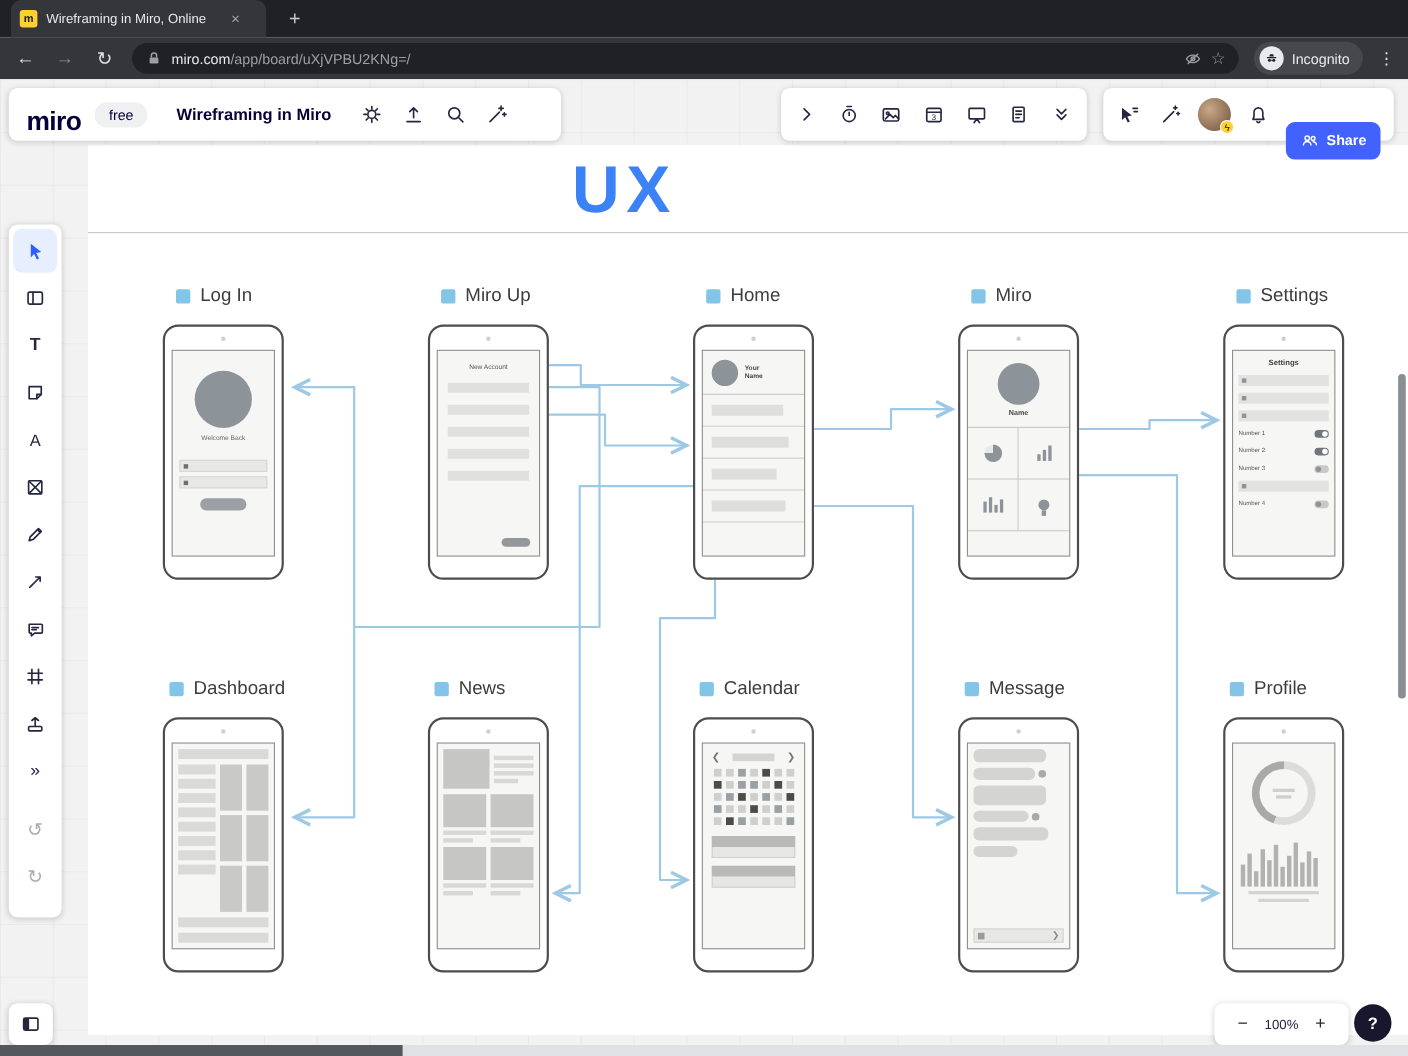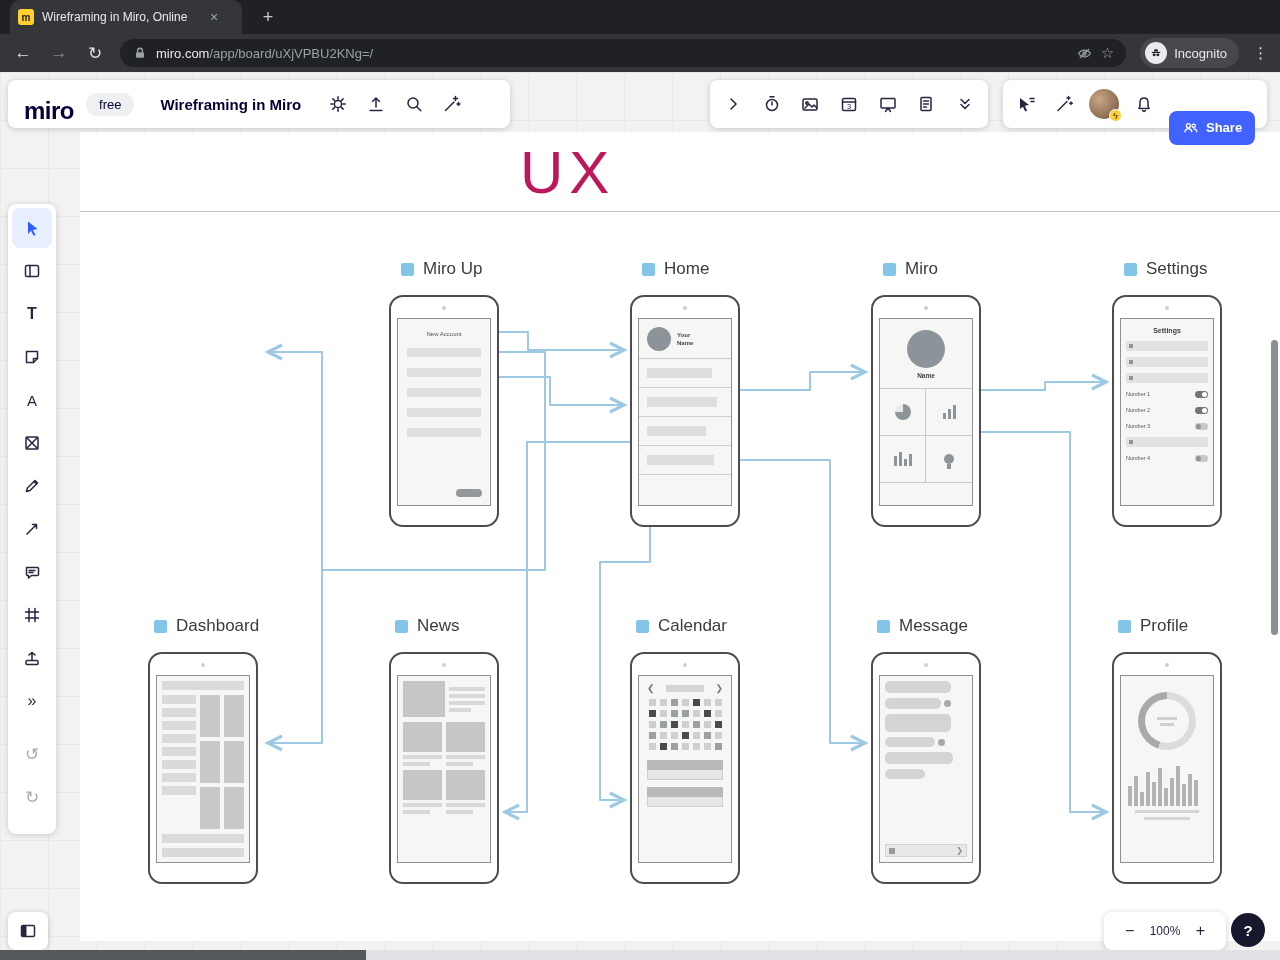--- a/index.html
+++ b/index.html
@@ -67,21 +67,21 @@
   .zoomlvl { font-size:12px; color:#262640; }
   .helpbtn { position:absolute; left:1231px; top:841px; width:34px; height:34px; border-radius:50%; background:#17172e; color:#fff; font-size:15px; font-weight:bold; display:flex; align-items:center; justify-content:center; }
 
   
   .vscroll { position:absolute; left:1271px; top:268px; width:7px; height:295px; background:#8a8f94; border-radius:4px; }
   .hscroll-track { position:absolute; left:0; top:878px; width:1280px; height:10px; background:#dfe1e4; }
   .hscroll-thumb { position:absolute; left:0; top:0; width:366px; height:10px; background:#54575b; }
 
   
   .heading { position:absolute; left:440px; top:2px; height:76px; display:flex; align-items:center; gap:34px; }
-  .h-ux { font-size:60px; font-weight:400; letter-spacing:6px; color:#be185d; }
+  .h-ux { font-size:60px; font-weight:700; letter-spacing:6px; color:#3b82f6; }
   .h-sub { display:flex; flex-direction:column; gap:3px; }
   .h-line1 { font-size:27px; font-weight:300; letter-spacing:4px; color:#4a4a4a; }
   .h-line2 { font-size:19px; font-weight:300; letter-spacing:2.5px; color:#6b6b6b; }
   .canvas-rule { position:absolute; left:0; right:0; top:79px; border-top:1px solid #c6c6c6; }
   .connectors { position:absolute; left:0; top:0; }
 
   .wf { position:absolute; width:110px; }
   .screen-label { position:absolute; top:-36px; left:12px; display:flex; align-items:center; gap:9px; font-size:17px; color:#3c3c3c; white-space:nowrap; }
   .label-sq { width:13px; height:13px; border-radius:2px; background:#82c5e8; }
   .phone { width:110px; height:232px; border:2px solid #4d4d4d; border-radius:14px; background:#fff; position:relative; }
@@ -251,20 +251,39 @@
           <path d="M419 245 H470 V273 H542"></path>
           <path d="M660 258 H730 V240 H783"></path>
           <path d="M901 258 H965 V250 H1024"></path>
           <path d="M550 310 H447 V680 H427"></path>
           <path d="M570 395 V430 H520 V668 H542"></path>
           <path d="M660 328 H750 V611 H783"></path>
           <path d="M901 300 H990 V680 H1024"></path>
         </g>
       </svg>
 
+      <div class="wf" style="left:68px;top:163px">
+        <div class="screen-label">
+            <span class="label-sq"></span>
+            <span>Log In</span>
+          </div>
+        <div class="phone">
+            <div class="screen">
+          <div class="lg-avatar"></div>
+          <div class="lg-welcome">Welcome Back</div>
+          <div class="lg-input">
+                <span class="lg-ic"></span>
+              </div>
+          <div class="lg-input">
+                <span class="lg-ic"></span>
+              </div>
+          <div class="lg-btn"></div>
+        </div>
+          </div>
+      </div>
 
       <div class="wf" style="left:309px;top:163px">
         <div class="screen-label">
             <span class="label-sq"></span>
             <span>Miro Up</span>
           </div>
         <div class="phone">
             <div class="screen">
           <div class="su-head">New Account</div>
           <div class="su-bar"></div>

